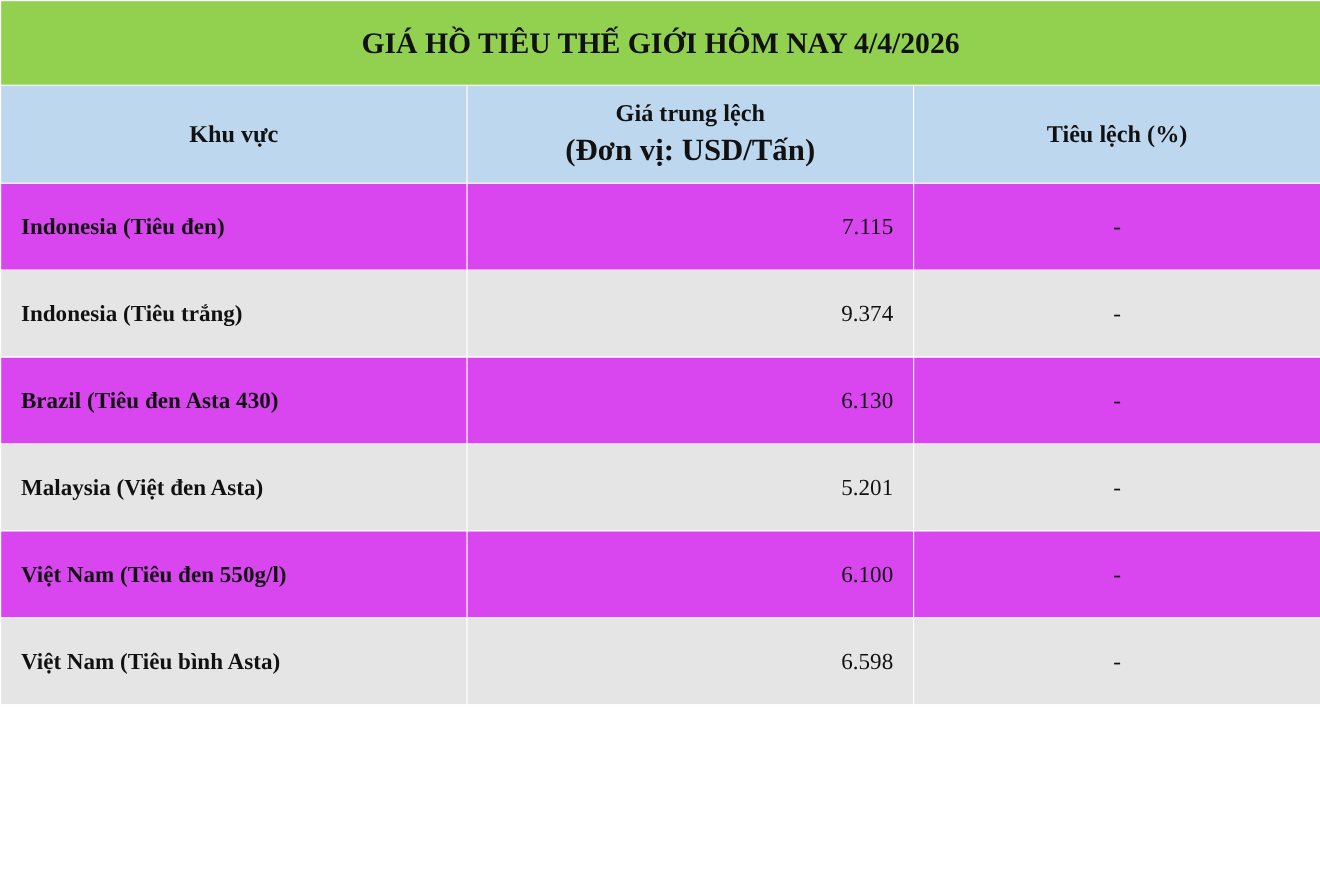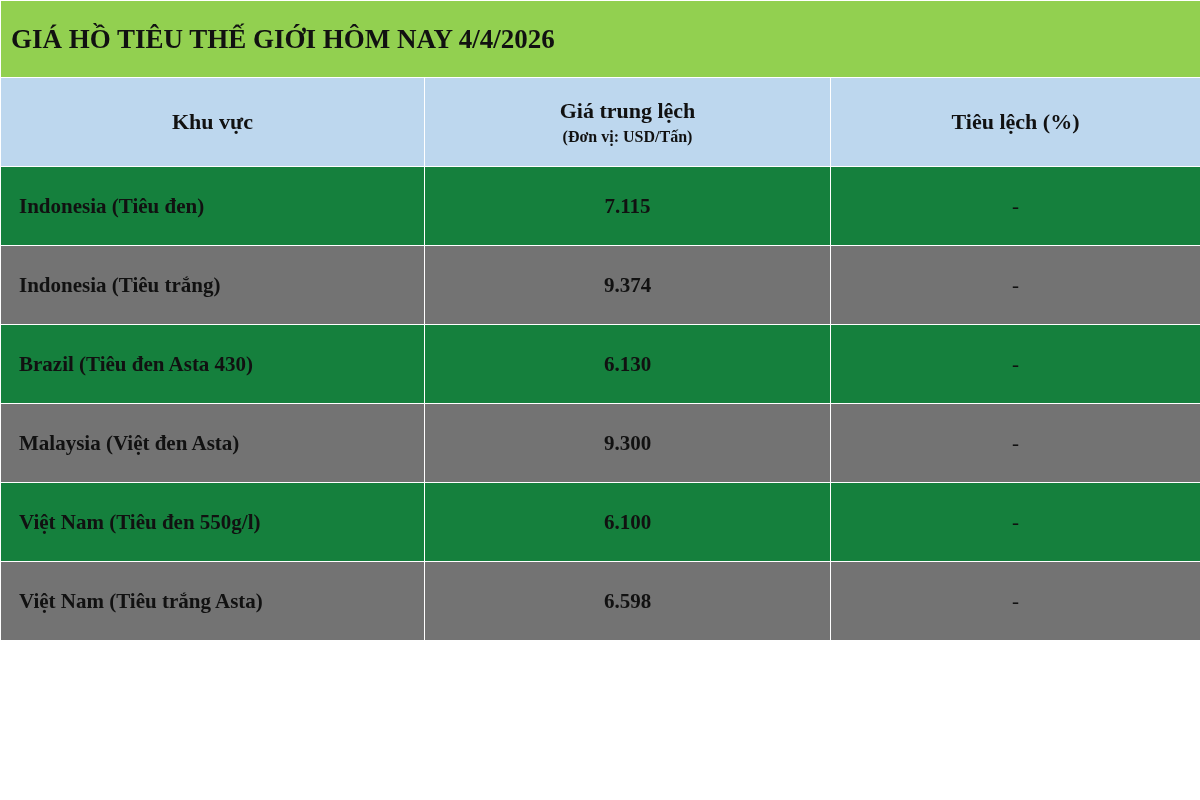--- a/index.html
+++ b/index.html
@@ -72,21 +72,21 @@
     table-layout: fixed;
   }
 
   table.price-table col.c1 { width: 424px; }
   table.price-table col.c2 { width: 406px; }
   table.price-table col.c3 { width: 370px; }
 
   .title-row td {
     background: #92d050;
     height: 76px;
-    text-align: left;
+    text-align: center;
     vertical-align: middle;
     font-weight: bold;
     font-size: 27px;
     color: #111111;
     border: 1px solid #ffffff;
     padding: 0 10px;
   }
 
   .head-row th {
     background: #bdd7ee;
@@ -95,46 +95,46 @@
     font-size: 22px;
     color: #111111;
     text-align: center;
     vertical-align: middle;
     border: 1px solid #ffffff;
     padding: 0 10px;
     line-height: 1.35;
   }
   .head-row th .sub {
     display: block;
-    font-size: 16px;
+    font-size: 28px;
     font-weight: bold;
   }
 
   tbody tr { height: 79px; }
   tbody td {
     border: 1px solid #ffffff;
     vertical-align: middle;
     font-size: 21px;
     color: #111111;
     padding: 0 18px;
   }
   tbody td.region {
     font-weight: bold;
     text-align: left;
   }
   tbody td.value {
-    text-align: center;
-    font-weight: bold;
+    text-align: right;
+    font-weight: normal;
   }
   tbody td.delta {
     text-align: center;
     font-weight: normal;
   }
-  tbody tr.odd td { background: #15803d; }
-  tbody tr.even td { background: #737373; }
+  tbody tr.odd td { background: #d946ef; }
+  tbody tr.even td { background: #e5e5e5; }
 </style>
 </head>
 <body>
 
 <div class="page">
 
   <div class="watermark">
     <div class="wm-mark"></div>
     <div class="wm-line1">Doanh nghiệp &amp;</div>
     <div class="wm-line2">Tiếp thị</div>
@@ -174,29 +174,29 @@
         <td class="value">9.374</td>
         <td class="delta">-</td>
       </tr>
       <tr class="odd">
         <td class="region">Brazil (Tiêu đen Asta 430)</td>
         <td class="value">6.130</td>
         <td class="delta">-</td>
       </tr>
       <tr class="even">
         <td class="region">Malaysia (Việt đen Asta)</td>
-        <td class="value">9.300</td>
+        <td class="value">5.201</td>
         <td class="delta">-</td>
       </tr>
       <tr class="odd">
         <td class="region">Việt Nam (Tiêu đen 550g/l)</td>
         <td class="value">6.100</td>
         <td class="delta">-</td>
       </tr>
       <tr class="even">
-        <td class="region">Việt Nam (Tiêu trắng Asta)</td>
+        <td class="region">Việt Nam (Tiêu bình Asta)</td>
         <td class="value">6.598</td>
         <td class="delta">-</td>
       </tr>
     </tbody>
   </table>
 
 </div>
 
 </body></html>

